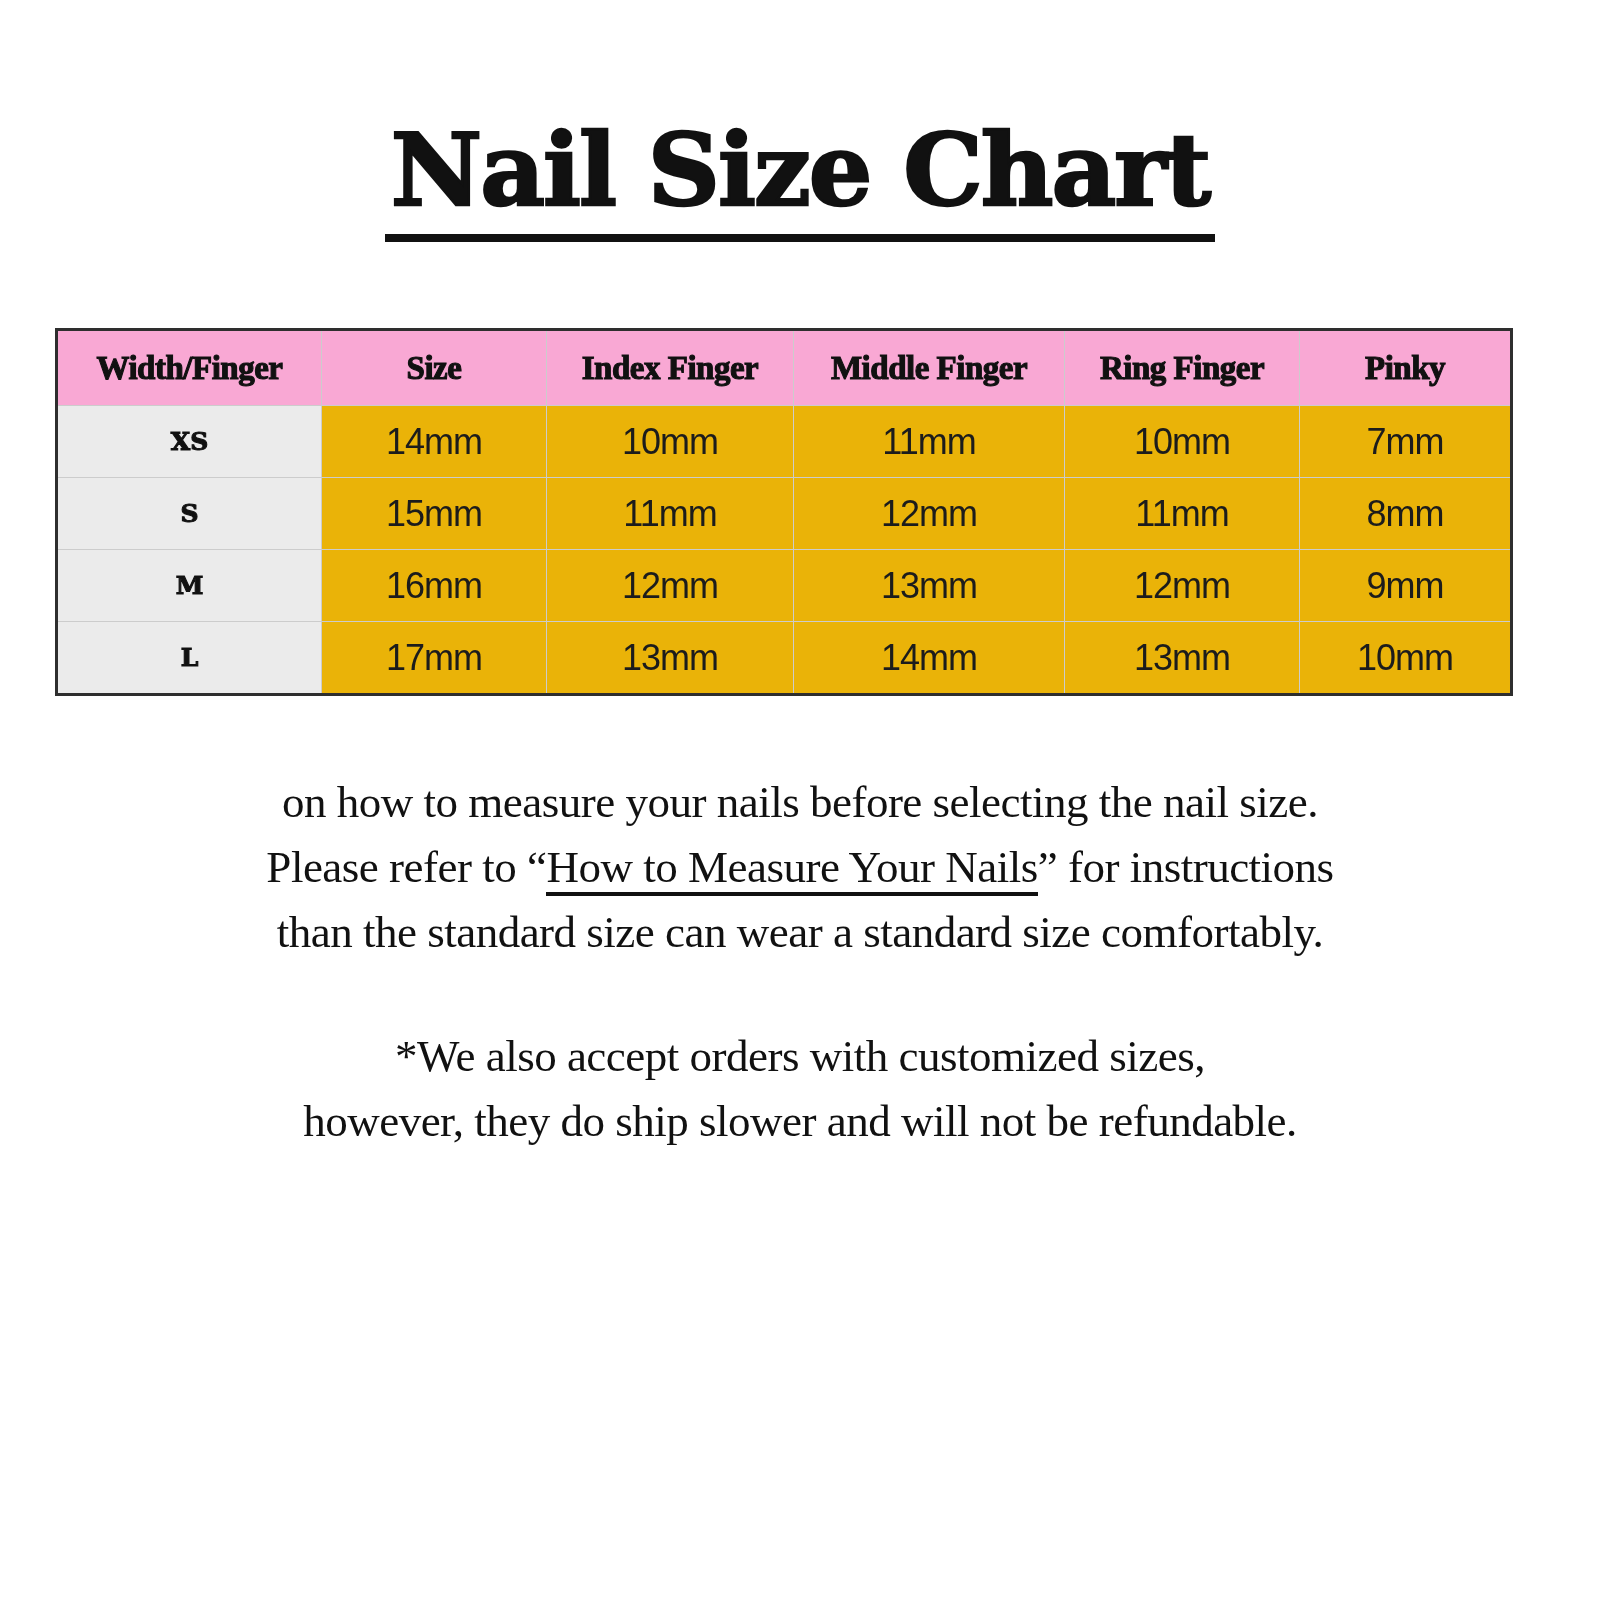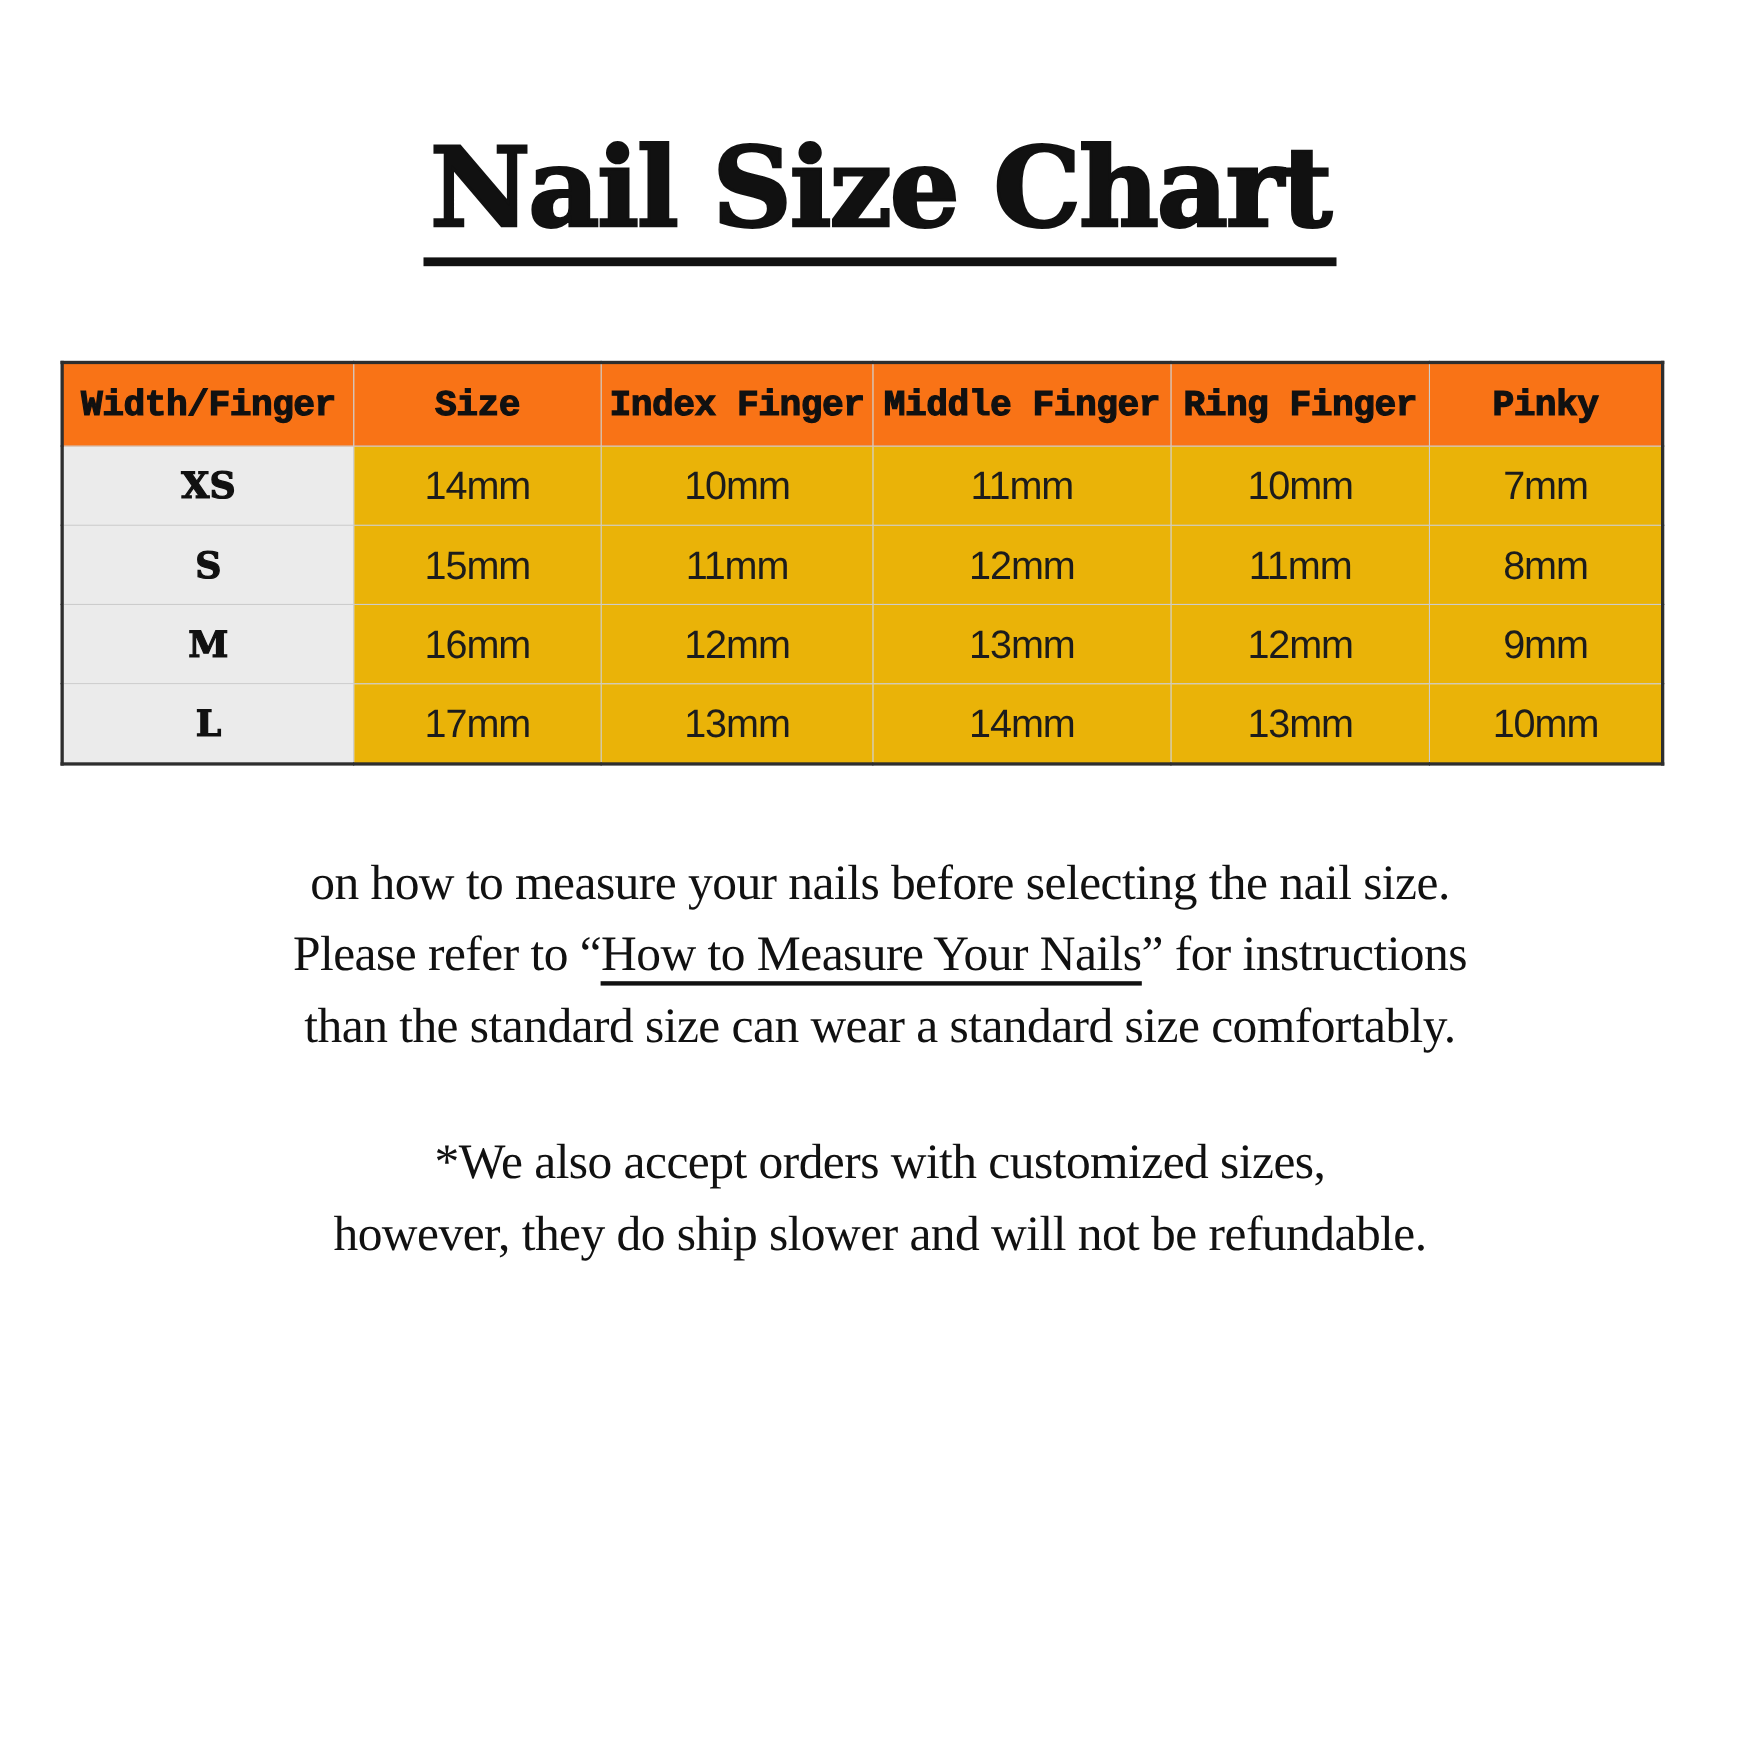--- a/index.html
+++ b/index.html
@@ -44,36 +44,36 @@
     border: 3px solid #2e2e2e;
   }
   .size-table th,
   .size-table td {
     border: 1px solid #cccccc;
     text-align: center;
     vertical-align: middle;
     padding: 0;
   }
   .size-table thead th {
-    background: #f97316;
+    background: #f9a8d4;
     height: 74px;
-    font-family: Liberation Mono, monospace;
+    font-family: Liberation Serif, serif;
     font-weight: 900;
     font-size: 33px;
     letter-spacing: -0.5px;
     -webkit-text-stroke: 1.1px #111111;
     color: #111111;
     text-align: center;
   }
   .size-table tbody th {
     background: #ebebeb;
     height: 71px;
     font-family: "DejaVu Serif", serif;
     font-weight: 900;
-    font-size: 33px;
+    font-size: 25px;
     -webkit-text-stroke: 1.1px #111111;
     color: #111111;
   }
   .size-table tbody td {
     background: #eab308;
     height: 71px;
     font-family: "Liberation Sans", sans-serif;
     font-weight: 400;
     font-size: 36px;
     letter-spacing: -1px;

